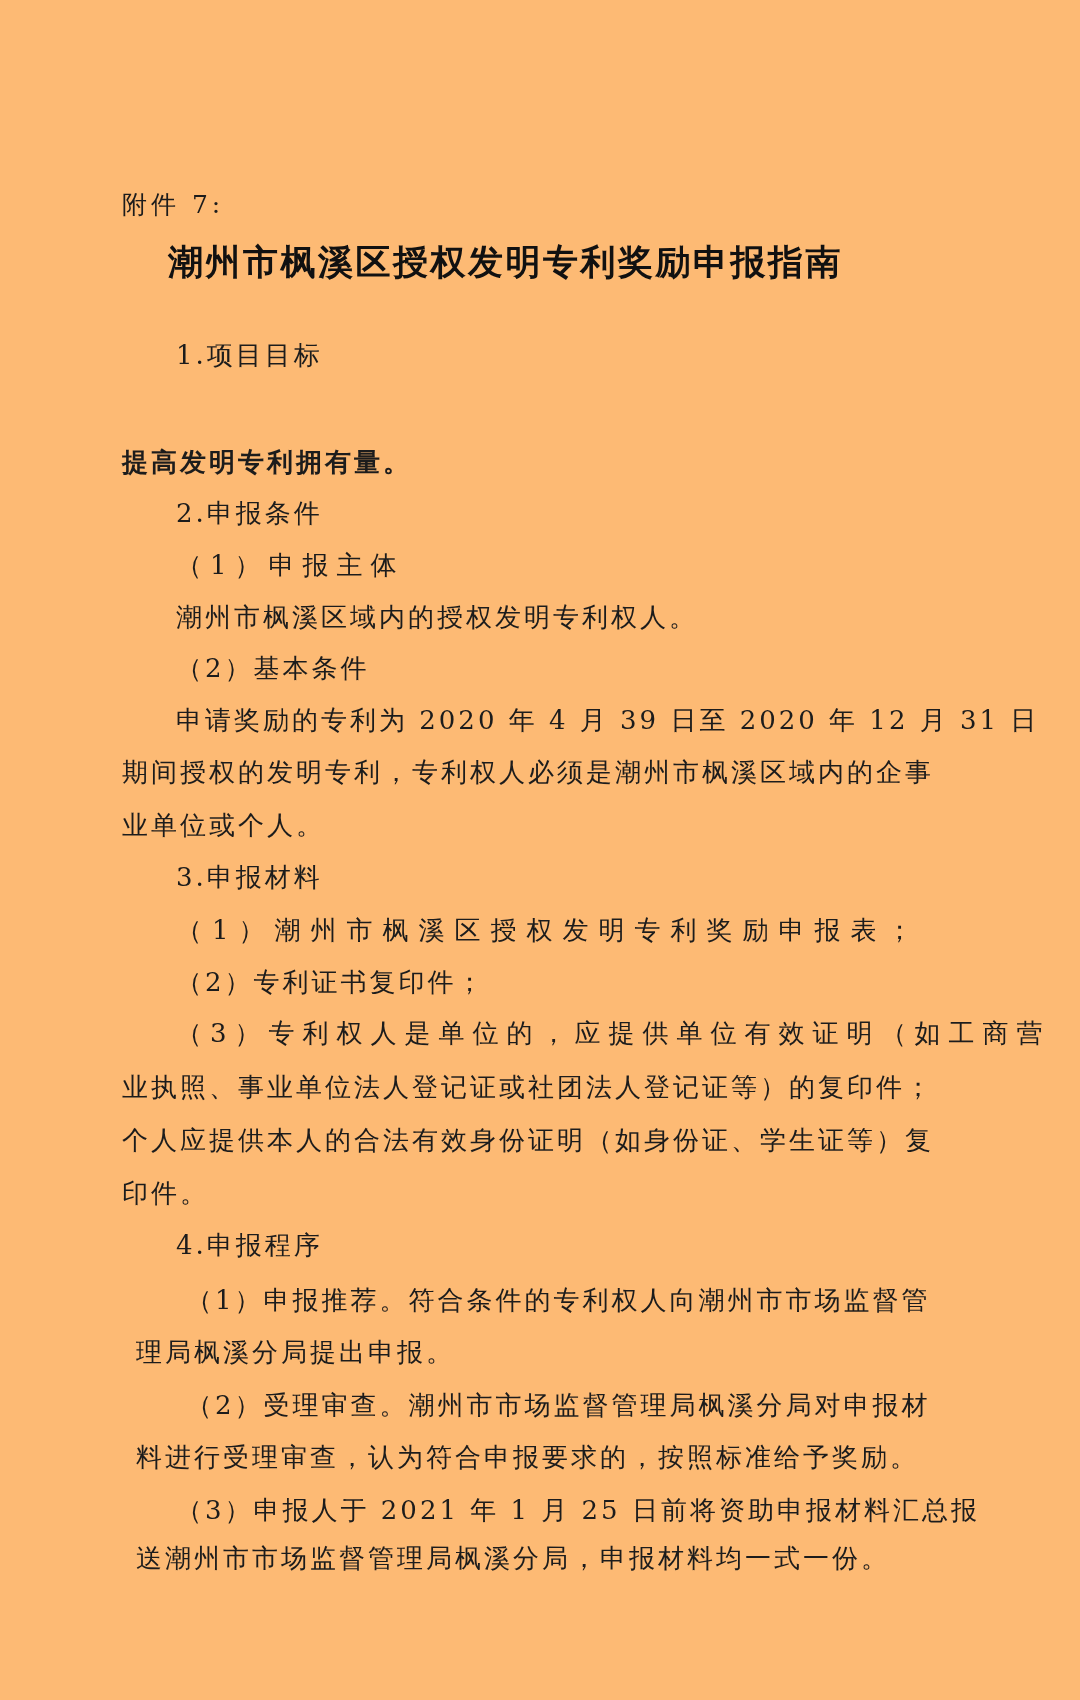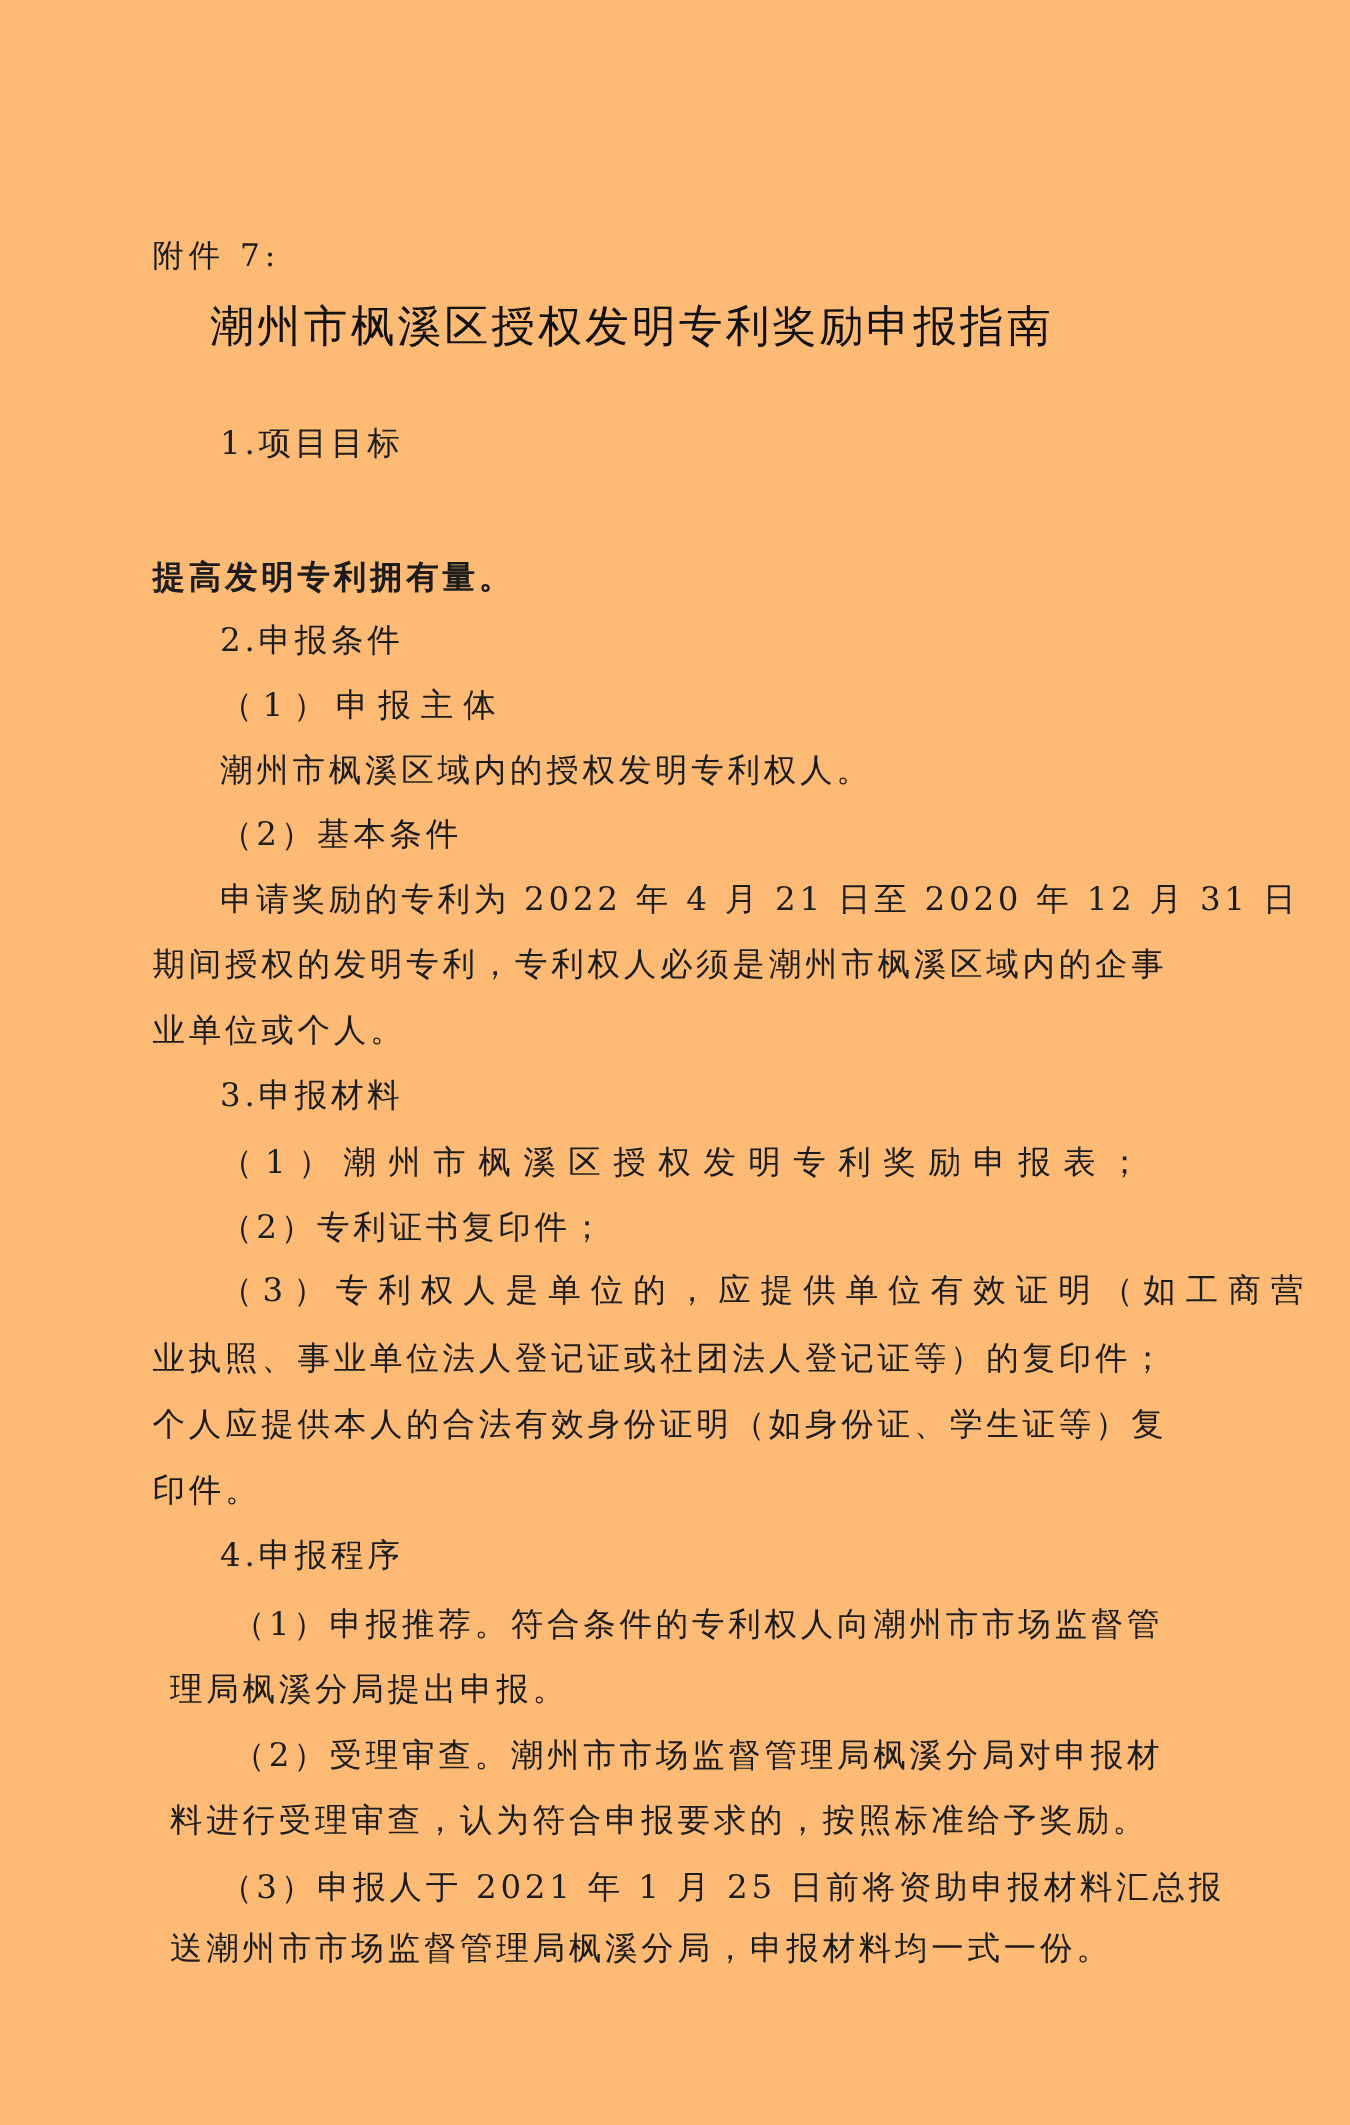--- a/index.html
+++ b/index.html
@@ -31,21 +31,21 @@
     }
     .attachment {
       left: 122px; top: 188px;
       font-size: 25px;
       letter-spacing: 4px;
     }
     .title {
       left: 168px; top: 240px;
       font-size: 35px;
       line-height: 44px;
-      font-weight: normal;
+      font-weight: bold;
       letter-spacing: 2.5px;
       color: #111111;
     }
     .wide { letter-spacing: 8px; }
     .wider { letter-spacing: 10px; }
   </style>
 </head>
 <body>
 
 <div class="page">
@@ -54,21 +54,21 @@
 
   <div class="line title">潮州市枫溪区授权发明专利奖励申报指南</div>
 
   <div class="line" style="left:176px; top:338px;">1.项目目标</div>
   <div class="line" style="left:122px; top:445px;font-weight:bold;">提高发明专利拥有量。</div>
 
   <div class="line" style="left:176px; top:496px;">2.申报条件</div>
   <div class="line wide" style="left:176px; top:548px;">（1）申报主体</div>
   <div class="line" style="left:176px; top:600px;">潮州市枫溪区域内的授权发明专利权人。</div>
   <div class="line" style="left:176px; top:651px;">（2）基本条件</div>
-  <div class="line" style="left:176px; top:703px;">申请奖励的专利为 2022 年 4 月 21 日至 2020 年 12 月 31 日</div>
+  <div class="line" style="left:176px; top:703px;">申请奖励的专利为 2020 年 4 月 39 日至 2020 年 12 月 31 日</div>
   <div class="line" style="left:122px; top:755px;">期间授权的发明专利，专利权人必须是潮州市枫溪区域内的企事</div>
   <div class="line" style="left:122px; top:808px;">业单位或个人。</div>
 
   <div class="line" style="left:176px; top:860px;">3.申报材料</div>
   <div class="line wider" style="left:176px; top:913px;text-align:right;">（1）潮州市枫溪区授权发明专利奖励申报表；</div>
   <div class="line" style="left:176px; top:965px;">（2）专利证书复印件；</div>
   <div class="line wide" style="left:176px; top:1016px;">（3）专利权人是单位的，应提供单位有效证明（如工商营</div>
   <div class="line" style="left:122px; top:1123px;">个人应提供本人的合法有效身份证明（如身份证、学生证等）复</div>
   <div class="line" style="left:122px; top:1070px;">业执照、事业单位法人登记证或社团法人登记证等）的复印件；</div>
   <div class="line" style="left:122px; top:1176px;">印件。</div>

